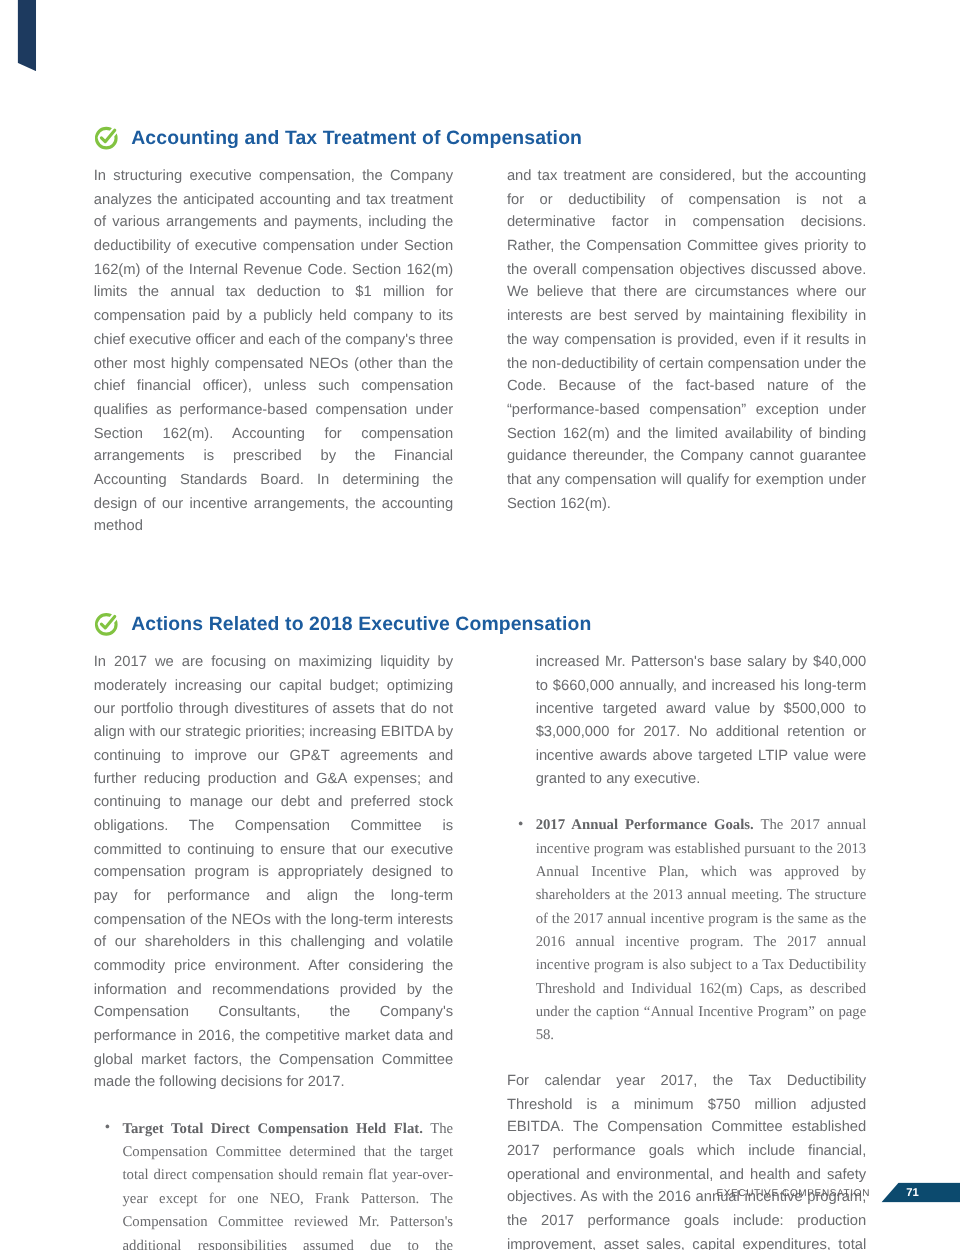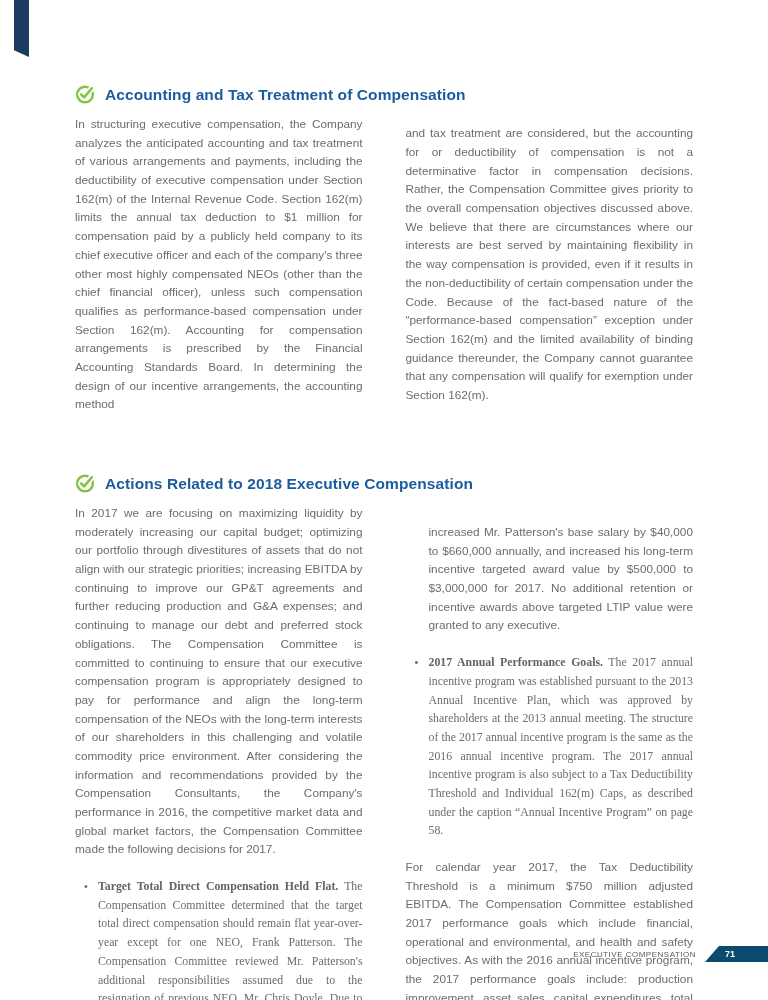--- a/index.html
+++ b/index.html
@@ -13,27 +13,27 @@
     position:absolute;left:14px;top:0;width:15px;height:57px;
     background:#1d3a5f;
     clip-path:polygon(0 0,100% 0,100% 100%,0 88%);
   }
   .content{padding:84px 75px 0 75px;}
   .heading{display:flex;align-items:center;gap:9px;margin-bottom:10px;}
   .heading h2{
     margin:0;font-size:15.5px;font-weight:bold;color:#1c5c9e;letter-spacing:0.1px;
   }
   .check{width:21px;height:21px;display:inline-block;flex:0 0 auto;}
-  .cols{display:flex;gap:43px;align-items:center;}
+  .cols{display:flex;gap:43px;}
   .col{flex:1 1 0;min-width:0;}
   p.body, .body p{
     margin:0;font-size:11.8px;line-height:1.585;color:#6b6c6f;
     text-align:justify;
   }
-  .sec1{margin-bottom:59px;}
+  .sec1{margin-bottom:59px;margin-top:16px;}
   .sec2 .bullet{display:flex;margin-top:18px;}
   .sec2 .dot{
     flex:0 0 auto;width:14px;margin-left:9px;color:#6b6c6f;
     font-size:11px;line-height:1.7;
   }
   .sec2 .bullet p{flex:1 1 auto;font-family:Liberation Serif, serif;}
   .sec2 b{font-weight:bold;color:#636467;}
   .cont-indent{margin-left:23px !important;}
   .mt{margin-top:18px !important;}
   .footer{

